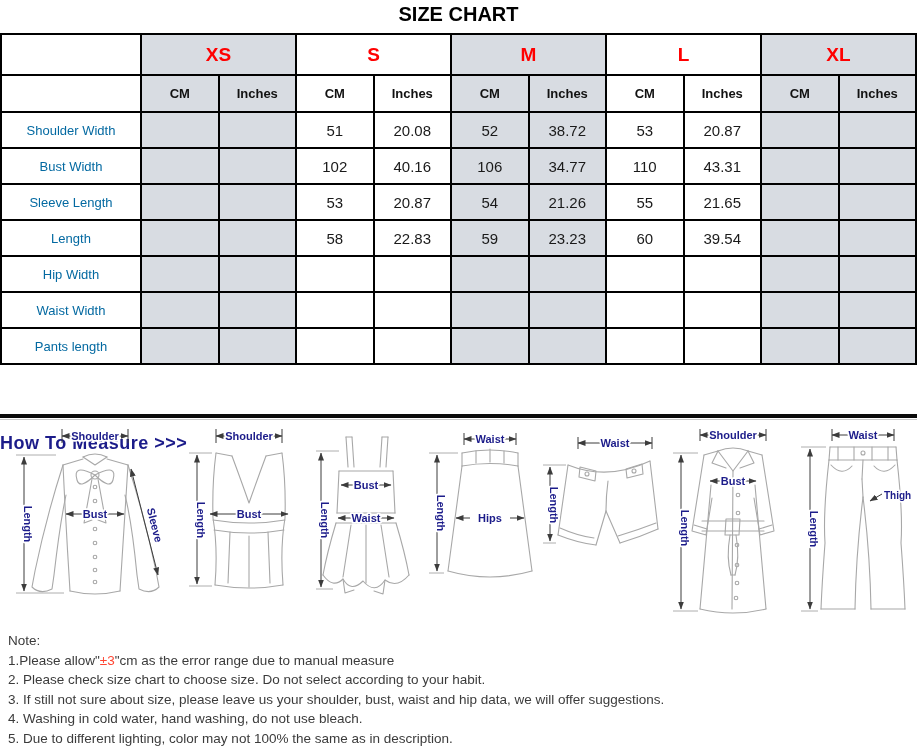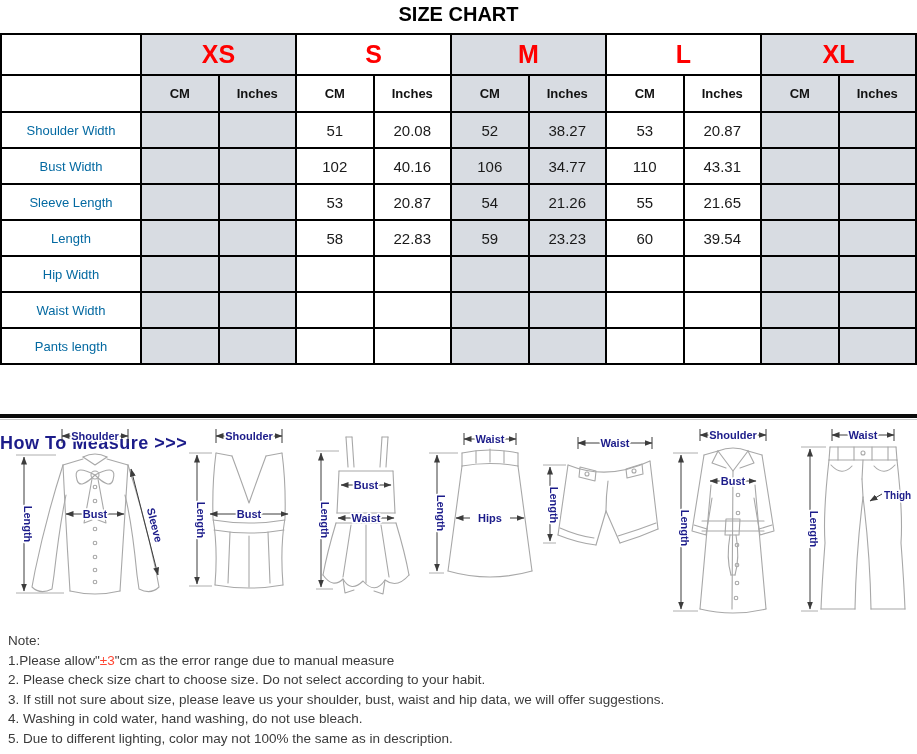--- a/index.html
+++ b/index.html
@@ -19,21 +19,21 @@
     border-collapse:collapse; table-layout:fixed;
   }
   #size-table th, #size-table td {
     border:2px solid #000; text-align:center; vertical-align:middle; padding:0;
     overflow:hidden; white-space:nowrap;
   }
   #size-table col.label-col { width:140px; }
   tr.size-row  { height:41px; }
   tr.unit-row  { height:37px; }
   tr.data-row  { height:36px; }
-  .size-cell   { color:#ff0000; font-size:25px; font-weight:bold; }
+  .size-cell   { color:#ff0000; font-size:19px; font-weight:bold; }
   .unit-cell   { font-size:13px; font-weight:bold; color:#111; }
   .rowlabel-cell { font-size:13px; font-weight:normal; color:#0369a1; }
   .value-cell  { font-size:15px; color:#1a1a1a; }
   .gray        { background:#d8dce2; }
   
   #how-heading {
     position:absolute; top:390px; left:0;
     font-size:18px; font-weight:bold; color:#1c1c8a; letter-spacing:0.5px;margin-top:43px;
   }
   #divider-black {
@@ -101,21 +101,21 @@
         <th class="unit-cell gray">Inches</th>
       </tr>
 
       <tr class="data-row">
         <td class="rowlabel-cell">Shoulder Width</td>
         <td class="value-cell gray"></td>
         <td class="value-cell gray"></td>
         <td class="value-cell">51</td>
         <td class="value-cell">20.08</td>
         <td class="value-cell gray">52</td>
-        <td class="value-cell gray">38.27</td>
+        <td class="value-cell gray">38.72</td>
         <td class="value-cell">53</td>
         <td class="value-cell">20.87</td>
         <td class="value-cell gray"></td>
         <td class="value-cell gray"></td>
       </tr>
       <tr class="data-row">
         <td class="rowlabel-cell">Bust Width</td>
         <td class="value-cell gray"></td>
         <td class="value-cell gray"></td>
         <td class="value-cell">102</td>

